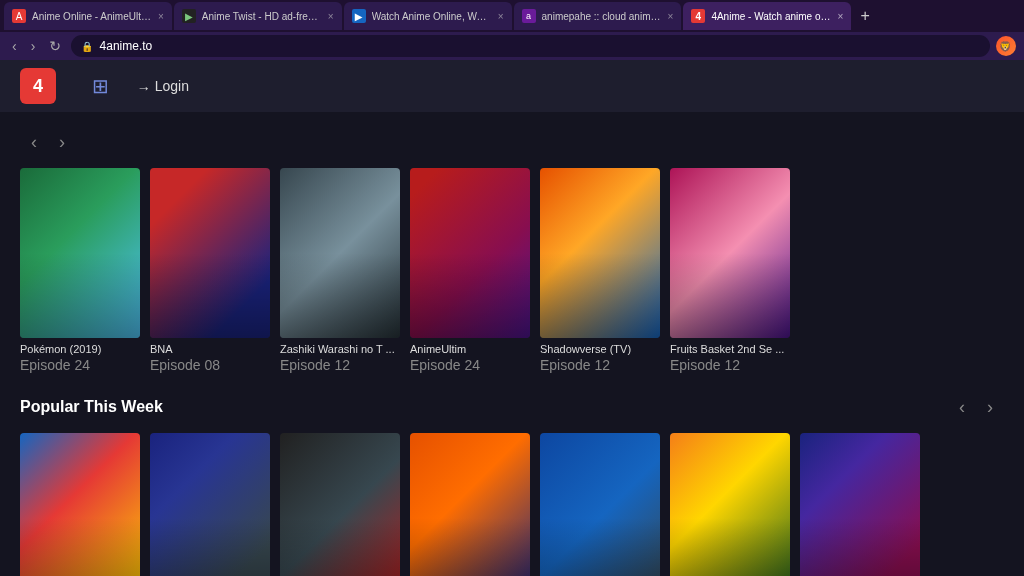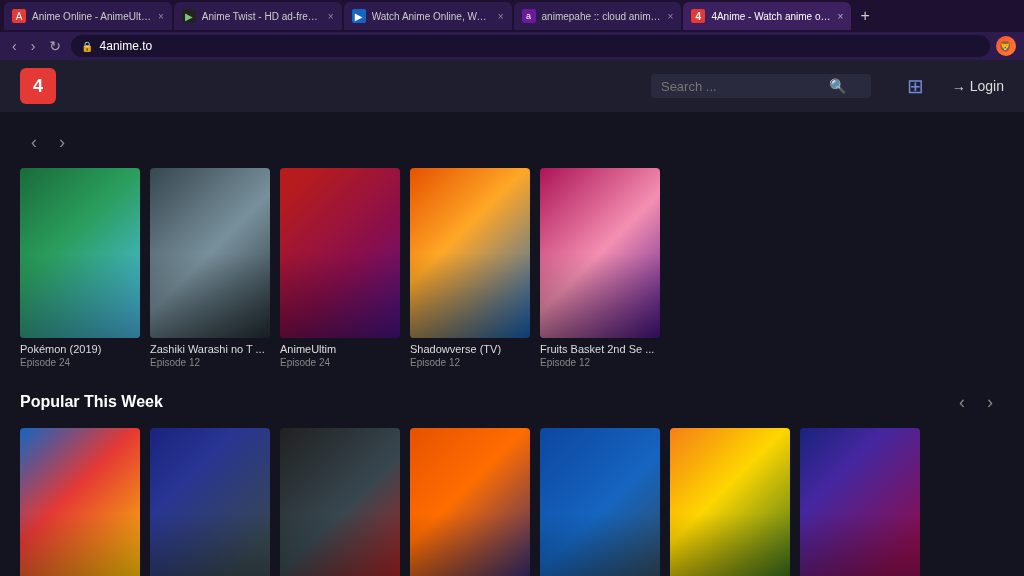--- a/index.html
+++ b/index.html
@@ -251,21 +251,21 @@
 
     .anime-title {
       font-size: 11px;
       color: #ddd;
       margin-top: 5px;
       white-space: nowrap;
       overflow: hidden;
       text-overflow: ellipsis;
     }
     .anime-episode {
-      font-size: 10px;
+      font-size: 14px;
       color: #888;
       margin-top: 2px;
     }
 
     
     .thumb-overlay {
       position: absolute;
       inset: 0;
       background: linear-gradient(to bottom, transparent 50%, rgba(0,0,0,0.4) 100%);
     }
@@ -311,24 +311,20 @@
       <span>4anime.to</span>
     </div>
     <div class="brave-icon">🦁</div>
   </div>
 </div>
 
 <div class="site-content">
 
   <nav class="navbar">
     <div class="logo">4</div>
-    <div class="search-bar">
-      <input class="search-input" type="text" placeholder="Search ..." style="">
-      <span class="search-icon">🔍</span>
-    </div>
     <span class="discord-icon">⊞</span>
     <div class="login-btn">
       <span>→</span>
       <span>Login</span>
     </div>
   </nav>
 
   <div class="main">
 
     <div class="section-header">
@@ -337,20 +333,27 @@
     </div>
     <div class="anime-row" id="recently-added-row">
     <div class="anime-card">
           <div class="anime-thumb thumb-pokemon">
             <div class="thumb-overlay"></div>
           </div>
           <div class="anime-title">Pokémon (2019)</div>
           <div class="anime-episode">Episode 24</div>
         </div>
         <div class="anime-card">
+          <div class="anime-thumb thumb-bna">
+            <div class="thumb-overlay"></div>
+          </div>
+          <div class="anime-title">BNA</div>
+          <div class="anime-episode">Episode 08</div>
+        </div>
+        <div class="anime-card">
           <div class="anime-thumb thumb-zashiki">
             <div class="thumb-overlay"></div>
           </div>
           <div class="anime-title">Zashiki Warashi no T ...</div>
           <div class="anime-episode">Episode 12</div>
         </div>
         <div class="anime-card">
           <div class="anime-thumb thumb-plunderer">
             <div class="thumb-overlay"></div>
           </div>

